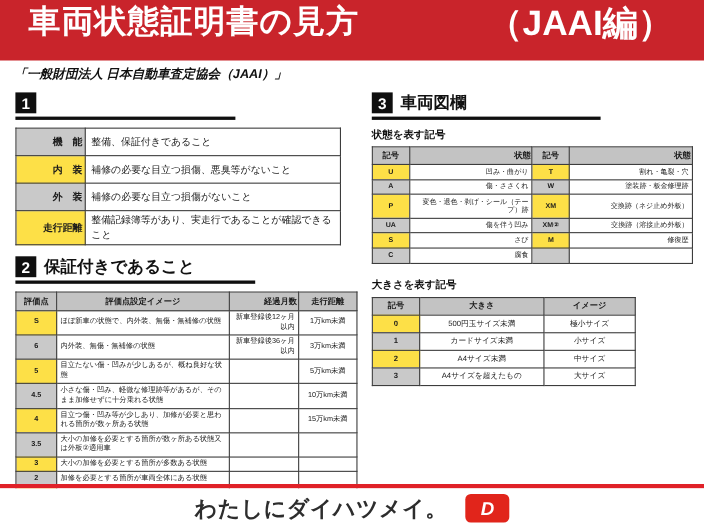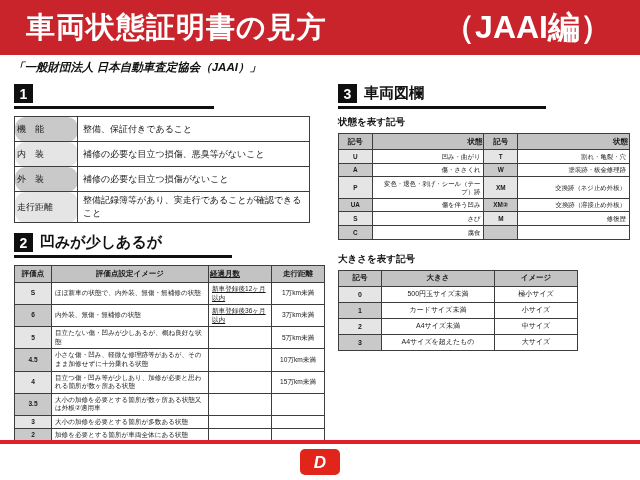--- a/index.html
+++ b/index.html
@@ -4,21 +4,21 @@
 <style>
   html,body{margin:0;padding:0;}
   body{
     width:640px;height:480px;overflow:hidden;position:relative;
     background:#ffffff;color:#1a1a1a;
     font-family:"Liberation Sans","DejaVu Sans",sans-serif;
   }
   
   .header{
     height:55px;background:#c9242b;color:#fff;
-    display:flex;align-items:center;
+    display:flex;align-items:flex-start;
   }
   .header .title{font-size:29px;font-weight:bold;margin-left:26px;letter-spacing:1px;white-space:nowrap;}
   .header .edition{font-size:32px;font-weight:bold;margin-left:auto;margin-right:28px;white-space:nowrap;}
   .subtitle{font-size:11.5px;font-weight:bold;margin:5px 0 2px 13px;color:#111;font-style:italic;}
 
   
   .main{display:flex;padding:0 10px 0 14px;gap:12px;align-items:flex-start;}
   .col-left{width:312px;flex:none;}
   .col-right{flex:1;min-width:0;}
 
@@ -34,35 +34,35 @@
     background:#0f0f0f;color:#fff;width:19px;height:19px;flex:none;
     display:flex;align-items:center;justify-content:center;
     font-weight:bold;font-size:14px;
   }
   .sec-title{font-weight:bold;font-size:15px;color:#111;white-space:nowrap;}
 
   
   table{border-collapse:collapse;table-layout:fixed;}
   td,th{border:1px solid #3d3d3d;vertical-align:middle;}
   .shade-a{background:#c9c9c9;}
-  .shade-b{background:#e5e5e5;}
+  .shade-b{background:#fde047;}
   .hdr{background:#c3c3c3;font-weight:bold;text-align:center;}
 
   
   .t1{width:296px;}
   .t1 td{height:20px;font-size:9px;padding:2px 5px;}
-  .t1 .lab{width:58px;text-align:left;font-weight:normal;padding:2px 2px;border-radius:11px;}
+  .t1 .lab{width:58px;text-align:right;font-weight:bold;padding:2px 2px;}
 
   
   .t2{width:302px;}
   .t2 th{font-size:7.5px;padding:3px 1px;}
   .t2 td{font-size:6.6px;padding:2px 3px;line-height:1.3;}
   .t2 .c-score{width:34px;text-align:center;font-weight:bold;}
   .t2 .c-desc{width:154px;margin-top:48px;}
-  .t2 .c-mon{width:60px;text-align:left;text-decoration:underline;}
+  .t2 .c-mon{width:60px;text-align:right;}
   .t2 .c-km{width:50px;text-align:center;}
 
   
   .sub-label{font-weight:bold;font-size:9.5px;margin:3px 0 4px 0;color:#111;}
   .t3{width:100%;}
   .t3 th{font-size:7.5px;padding:2.5px 1px;}
   .t3 td{font-size:6.4px;padding:2.5px 3px;line-height:1.2;}
   .t3 .c-sym{width:11%;text-align:center;font-weight:bold;}
   .t3 .c-st{width:39%;text-align:right;}
   .gap{height:10px;}
@@ -122,21 +122,21 @@
       </tr>
       <tr>
         <td class="lab shade-b">走行距離</td>
         <td>整備記録簿等があり、実走行であることが確認できること</td>
       </tr>
     </tbody>
       </table>
 
     <div class="sec-head w2">
       <span class="sec-num">2</span>
-      <span class="sec-title">凹みが少しあるが</span>
+      <span class="sec-title">保証付きであること</span>
     </div>
 
     <table class="t2">
       <tbody>
           <tr>
         <th class="hdr c-score">評価点</th>
         <th class="hdr c-desc">評価点設定イメージ</th>
         <th class="hdr c-mon">経過月数</th>
         <th class="hdr c-km">走行距離</th>
       </tr>
@@ -296,19 +296,20 @@
 </div>
 
 <div class="notes">
   <div>※外板②とは、交換跡（溶接止め外板）及び骨格部位に修復歴をとらない損傷又は痕跡があるものです。</div>
 
 </div>
 
 <div class="bottom">
   <div class="red-line"></div>
   <div class="footer">
+    <span class="slogan">わたしにダイハツメイ。</span>
     <span class="logo">
       <span class="logo-mark">
           <span>D</span>
         </span>
     </span>
   </div>
 </div>
 
 </body></html>

